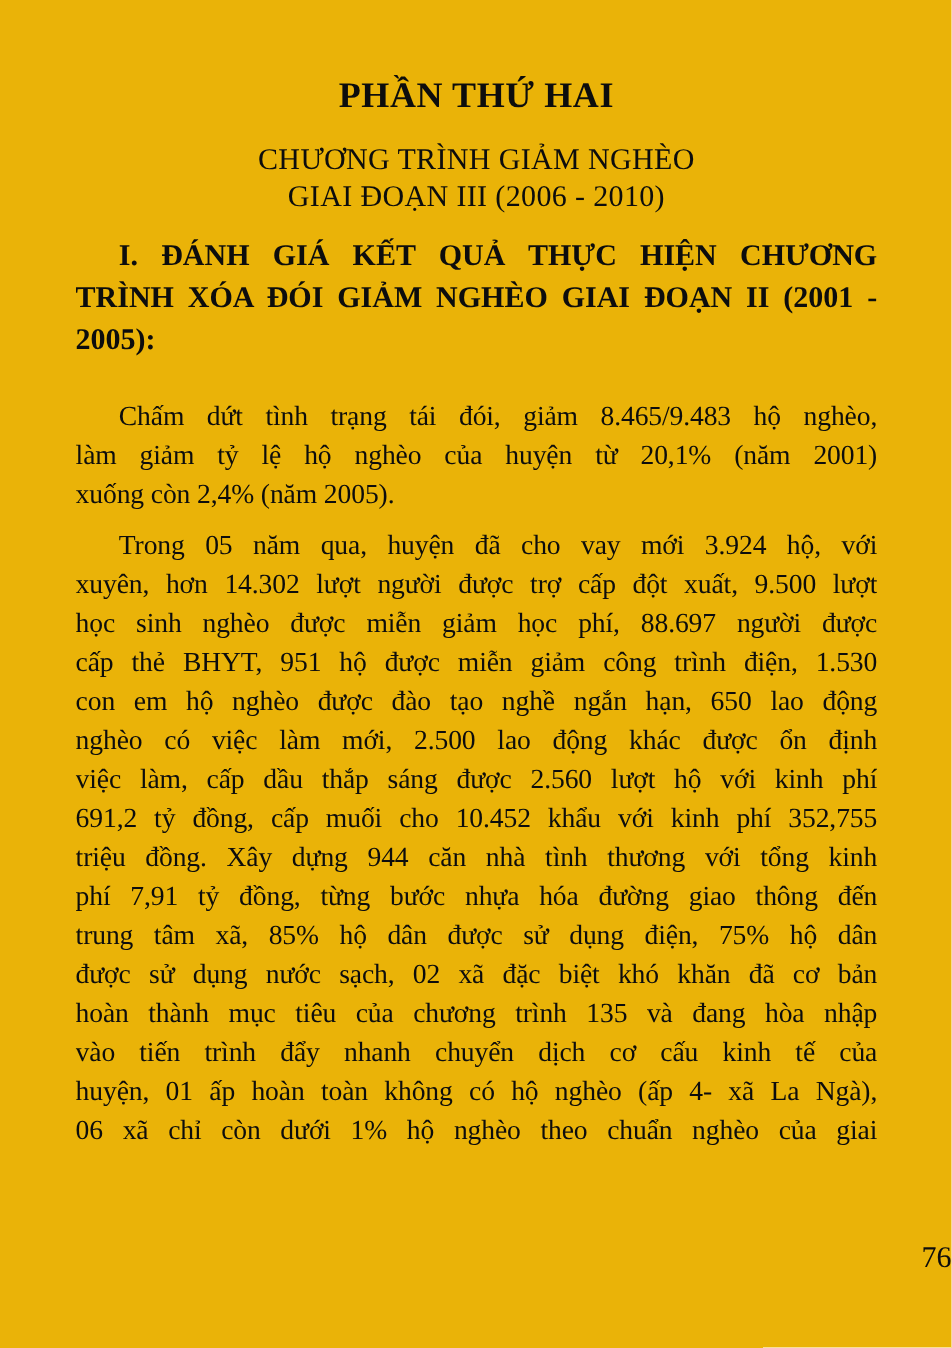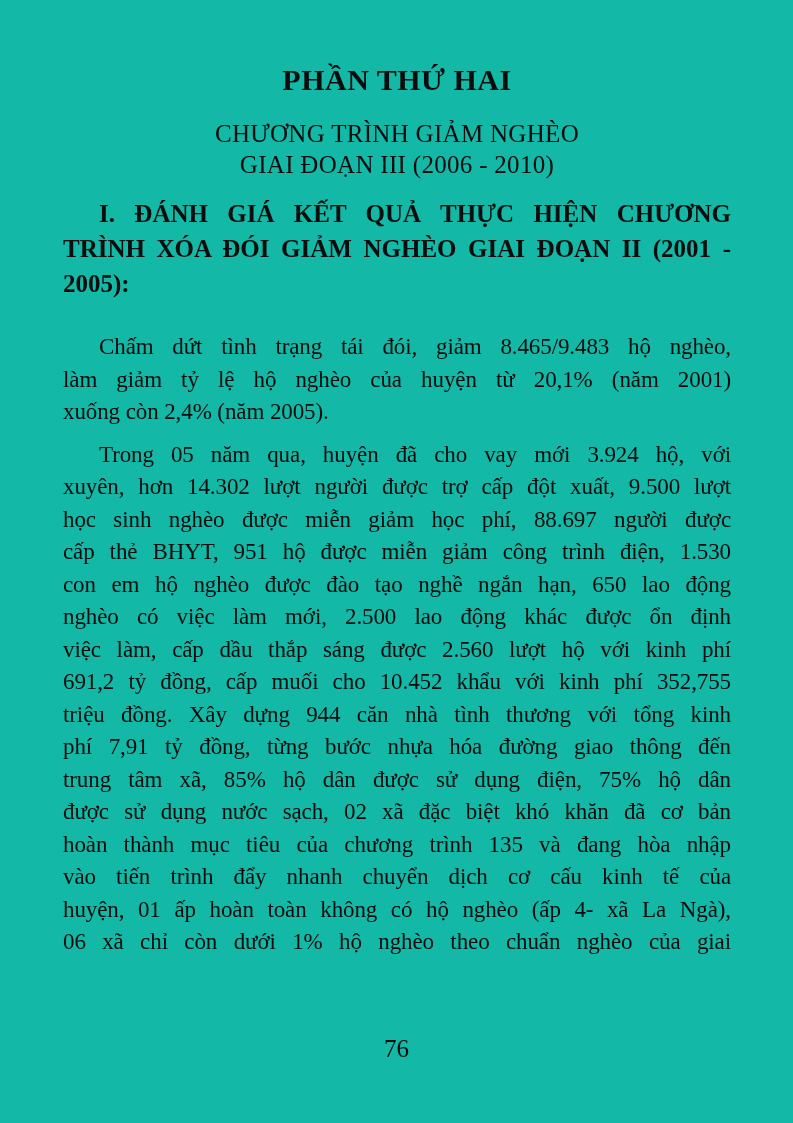--- a/index.html
+++ b/index.html
@@ -4,21 +4,21 @@
 <style>
   html, body {
     margin: 0;
     padding: 0;
     background: #ffffff;
   }
   .page {
     position: relative;
     width: 793px;
     height: 1123px;
-    background: #14b8a6;
+    background: #eab308;
     color: #0d0d0d;
     font-family: "Liberation Serif", "DejaVu Serif", serif;
     overflow: hidden;
   }
   .content {
     position: absolute;
     left: 63px;
     right: 62px;
     top: 0;
     overflow: hidden;
@@ -61,21 +61,21 @@
   .line.first { text-indent: 36px; }
   .line.last {
     text-align: center;
     text-align-last: left;
   }
   .page-number {
     position: absolute;
     top: 1034px;
     left: 0;
     right: 0;
-    text-align: center;
+    text-align: right;
     font-size: 25px;
     line-height: 30px;
   }
 </style>
 </head>
 <body>
 
 <div class="page">
   <div class="content">
 

